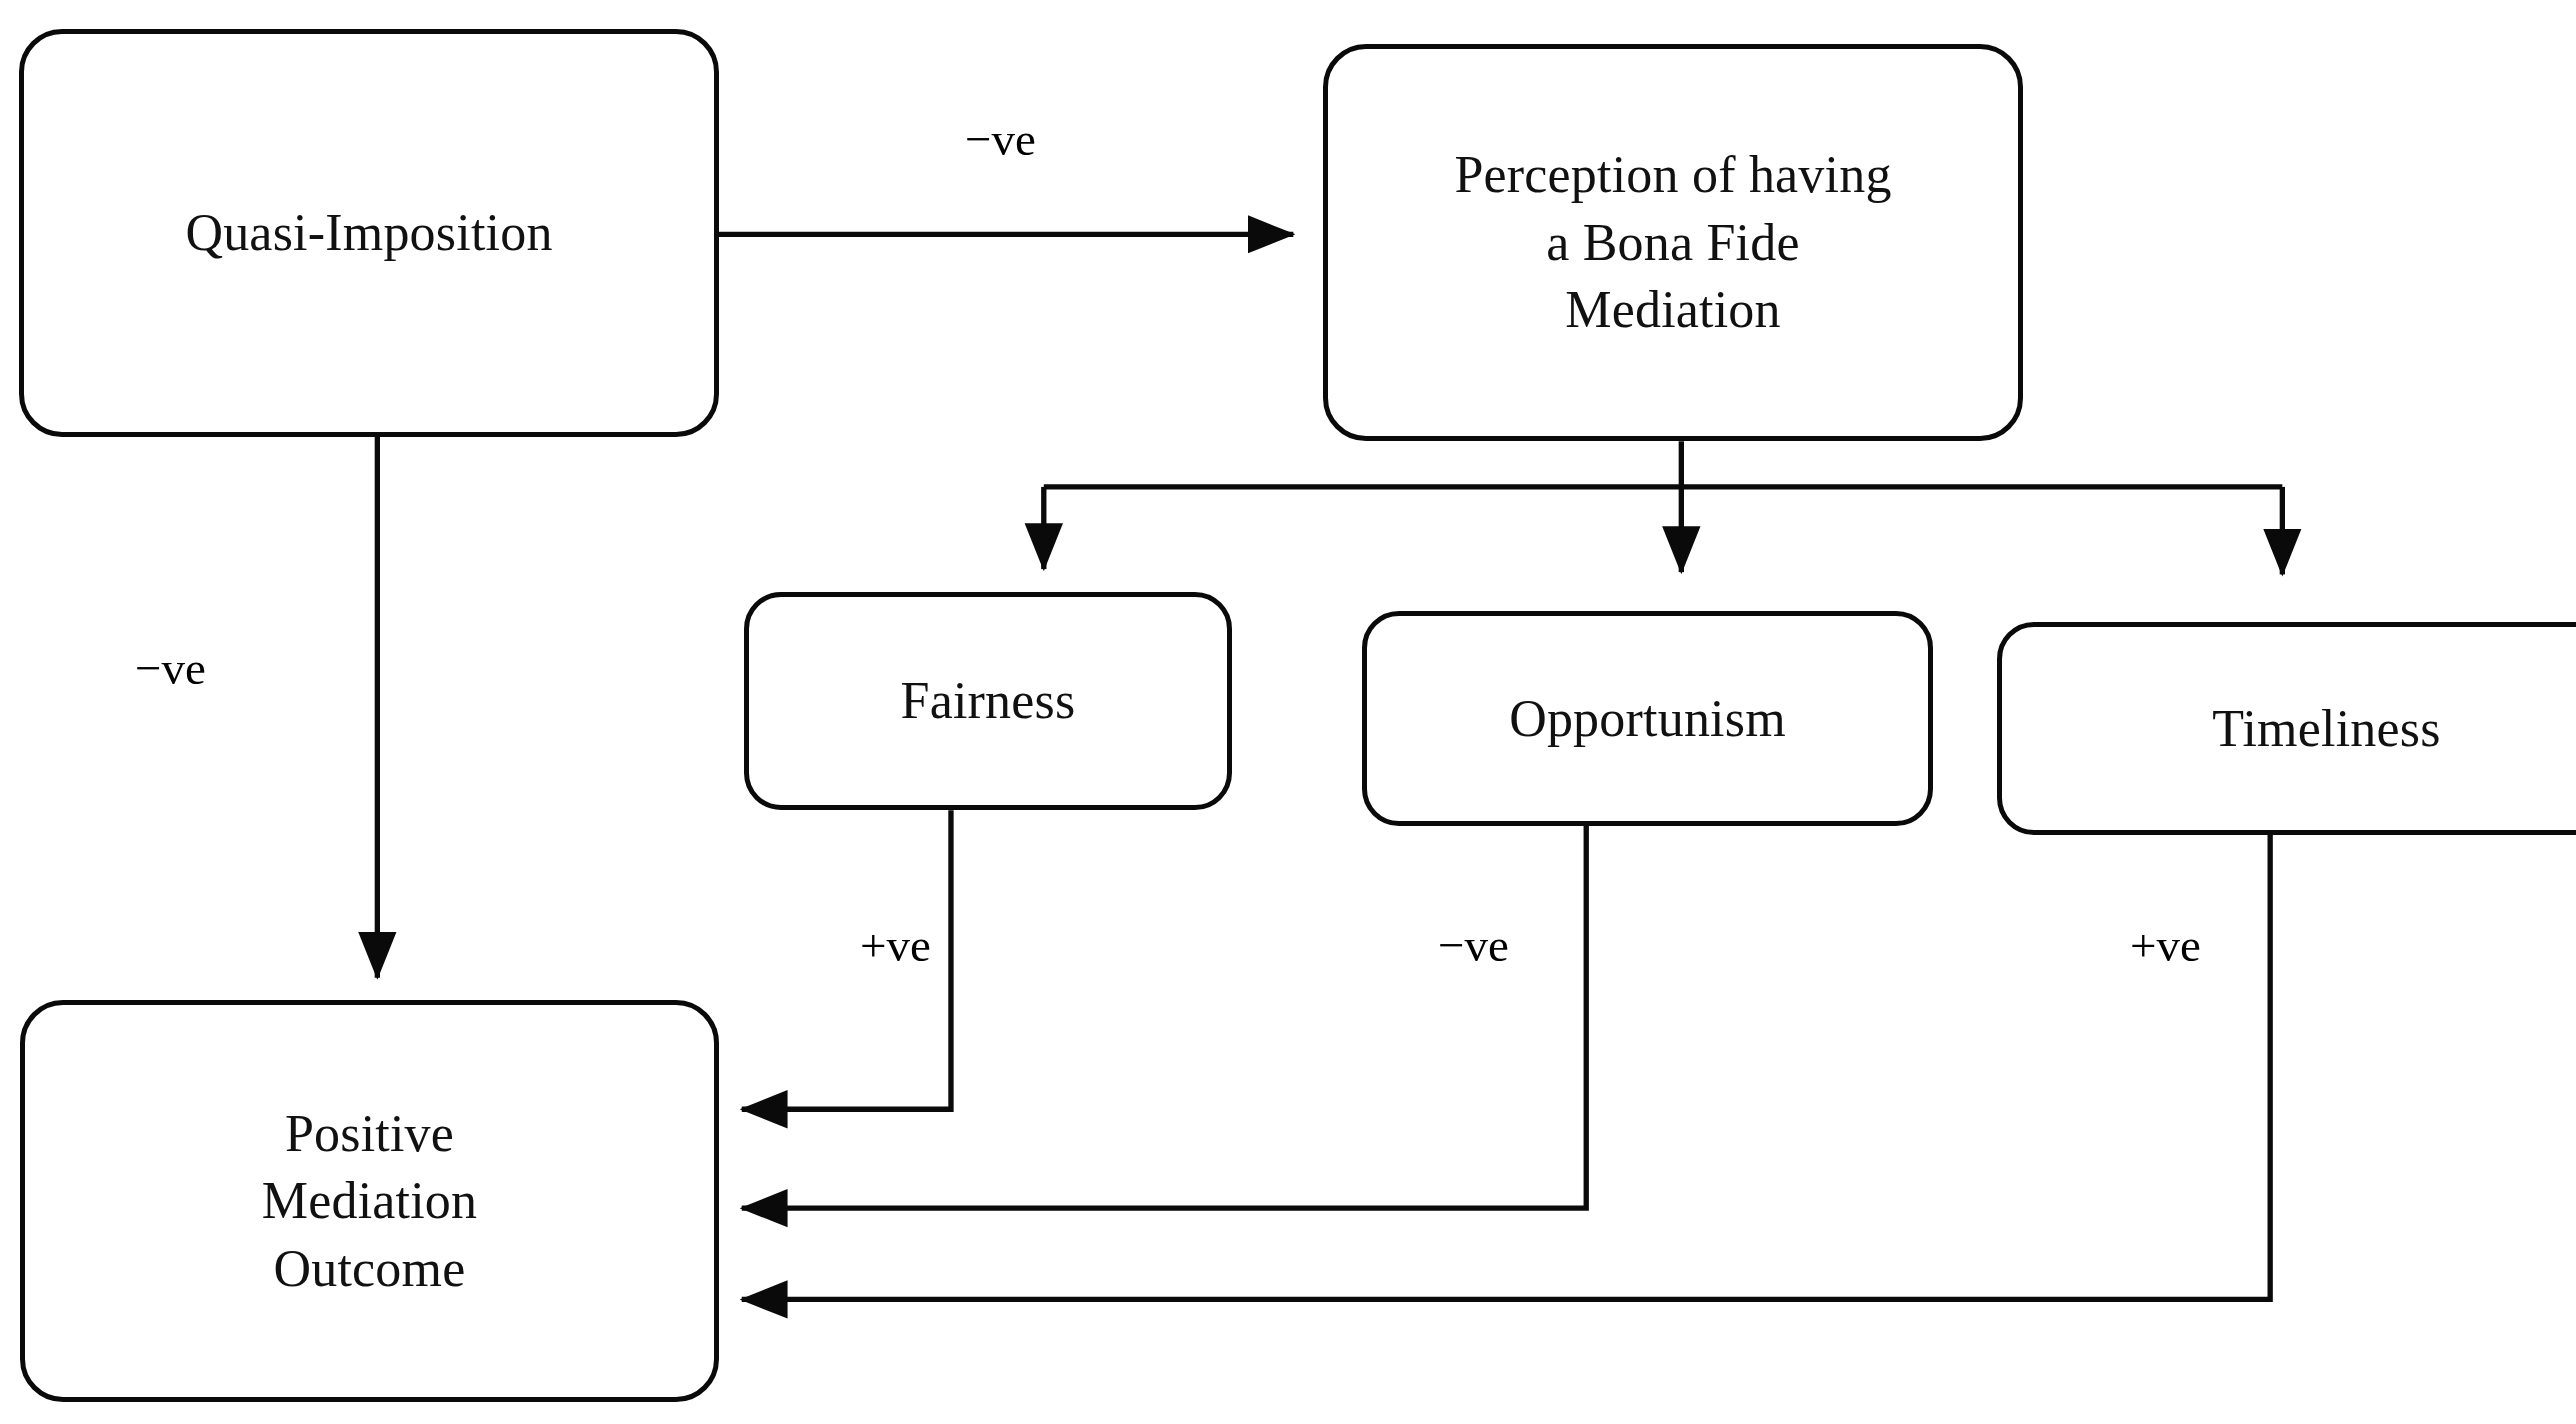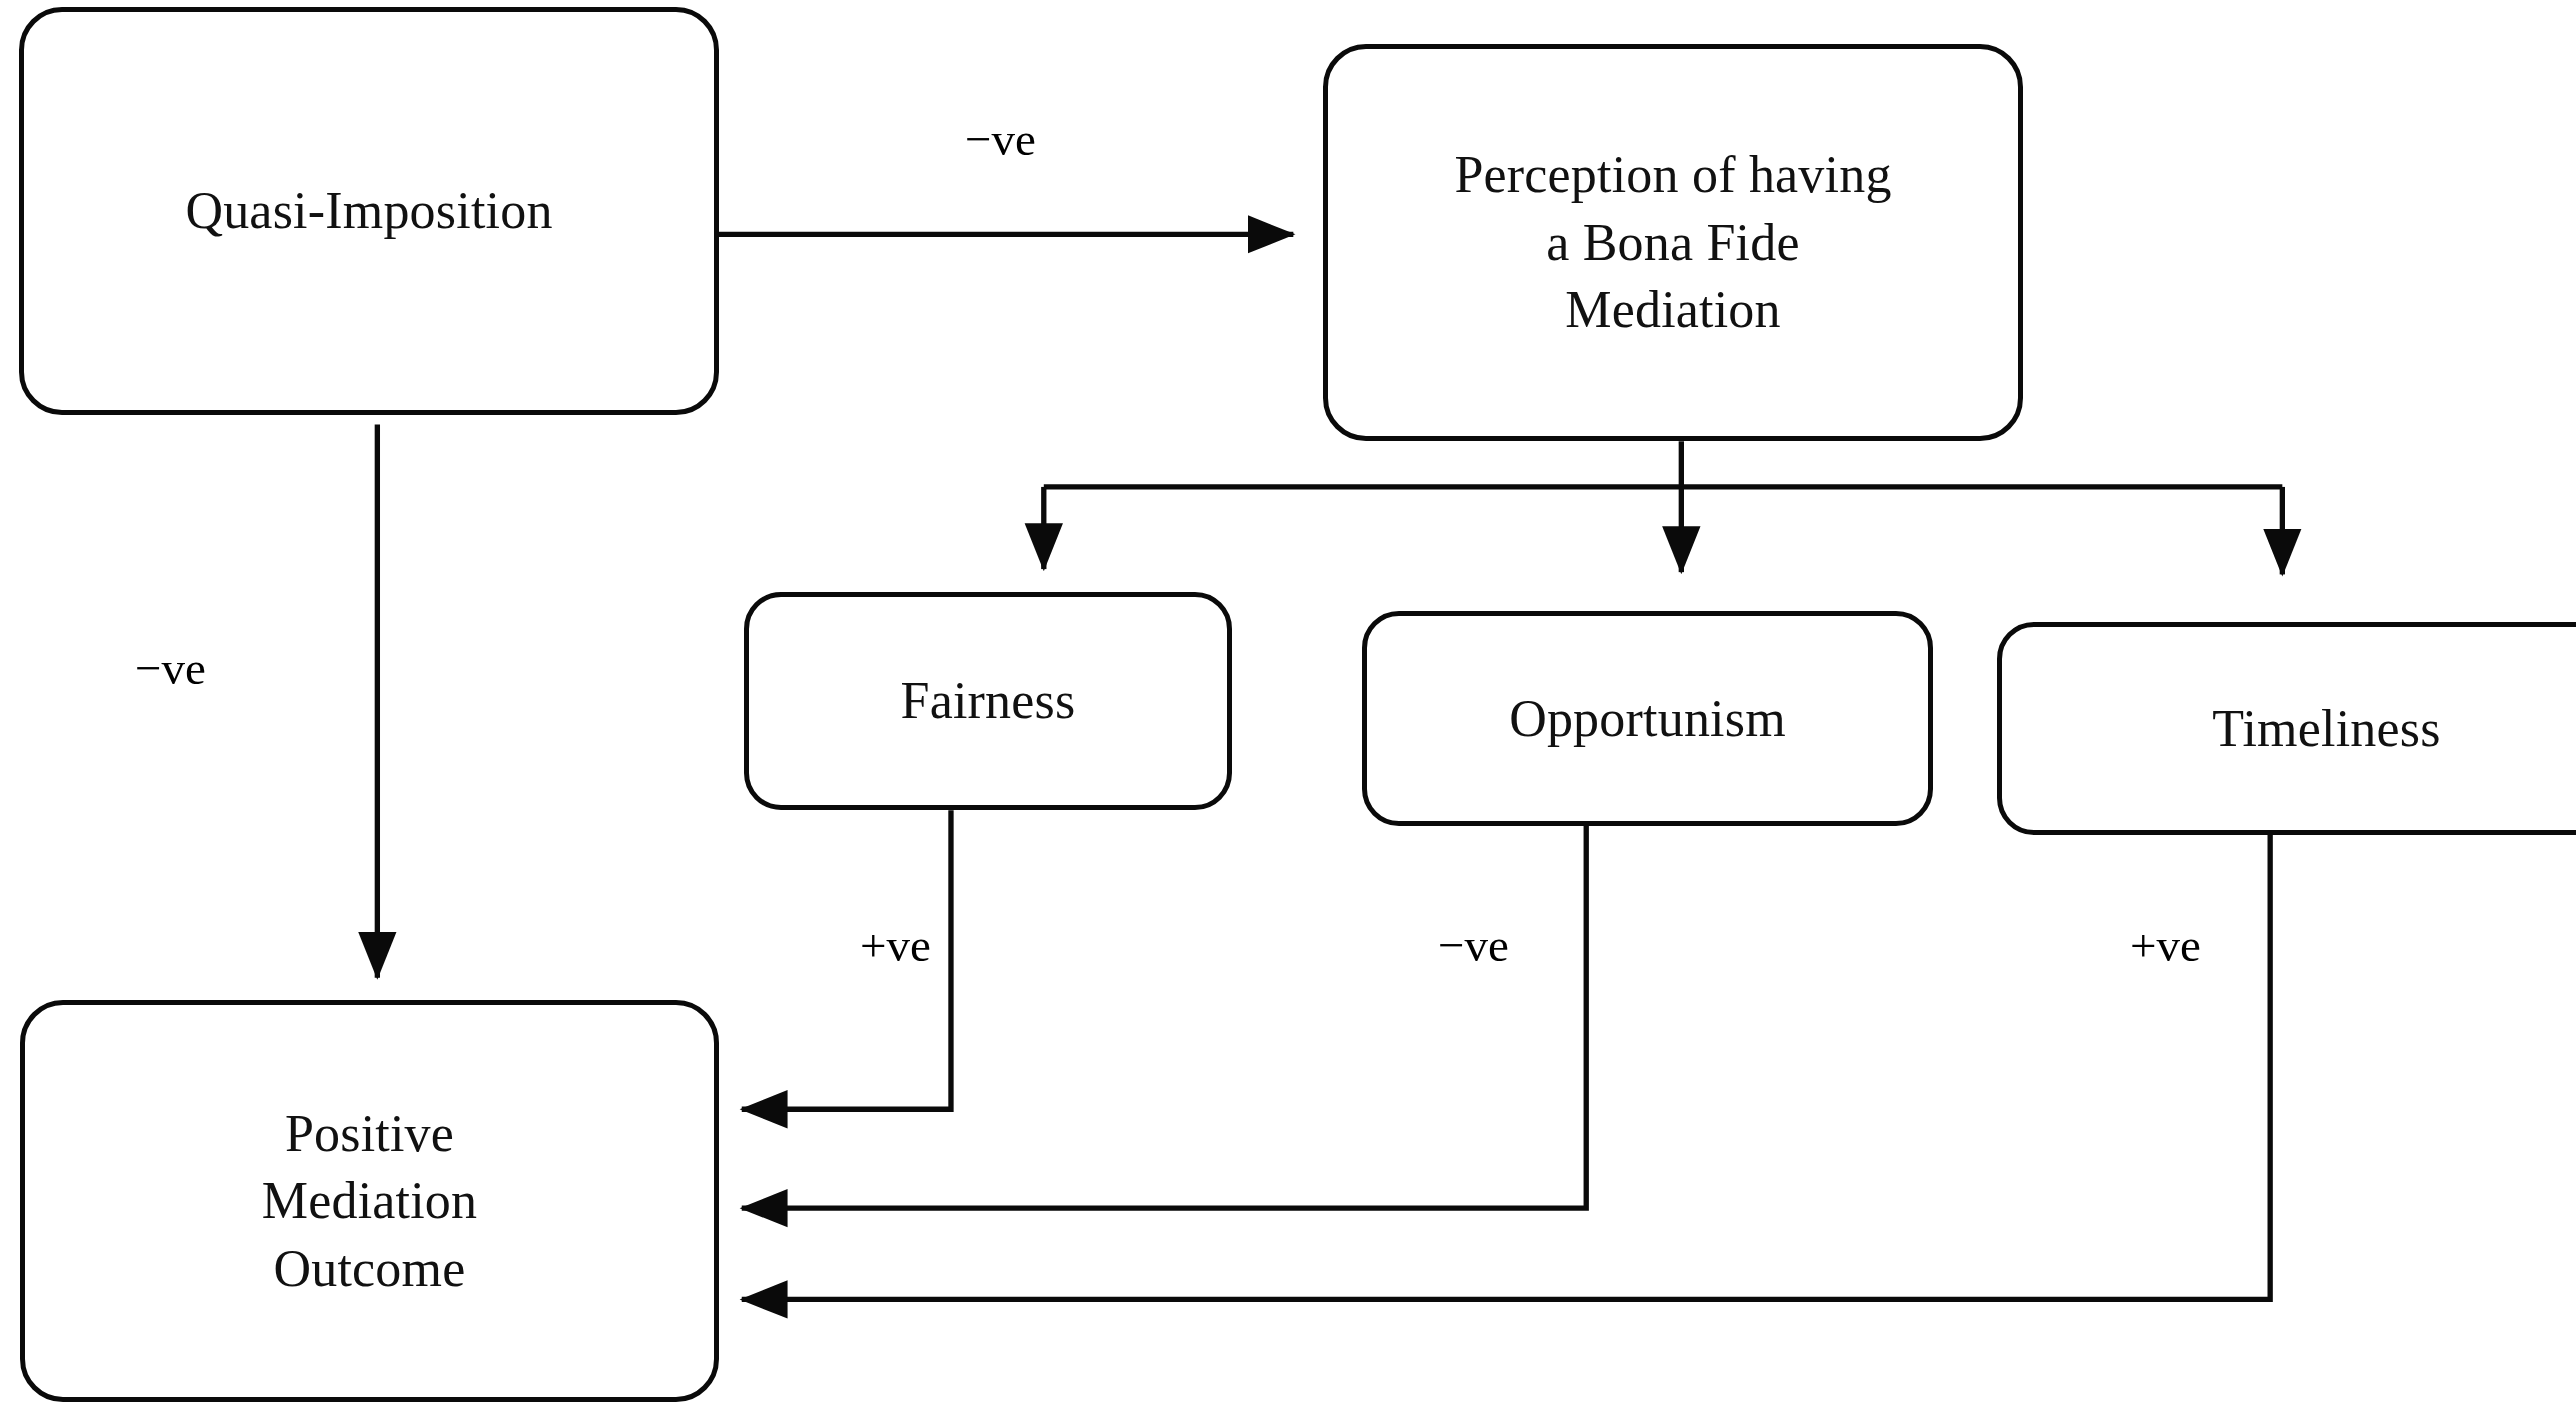--- a/index.html
+++ b/index.html
@@ -82,21 +82,21 @@
       <path d="M 3000,640 L 3000,755" marker-end="url(#arrow-down)"></path>
 
       <path d="M 1250,1065 L 1250,1458 L 975,1458" marker-end="url(#arrow-left)"></path>
 
       <path d="M 2085,1065 L 2085,1588 L 975,1588" marker-end="url(#arrow-left)"></path>
 
       <path d="M 2984,1065 L 2984,1708 L 975,1708" marker-end="url(#arrow-left)"></path>
     </g>
   </svg>
 
-  <div class="node-box" style="left:19px; top:7px; width:700px; height:408px;">
+  <div class="node-box" style="left:19px; top:29px; width:700px; height:408px;">
     <span>Quasi-Imposition</span>
   </div>
 
   <div class="node-box" style="left:1316px; top:44px; width:700px; height:397px;margin-left:7px;">
     <span>Perception of having
 a Bona Fide
 Mediation</span>
   </div>
 
   <div class="node-box" style="left:744px; top:592px; width:488px; height:218px; border-radius:37px;align-items:center;">

